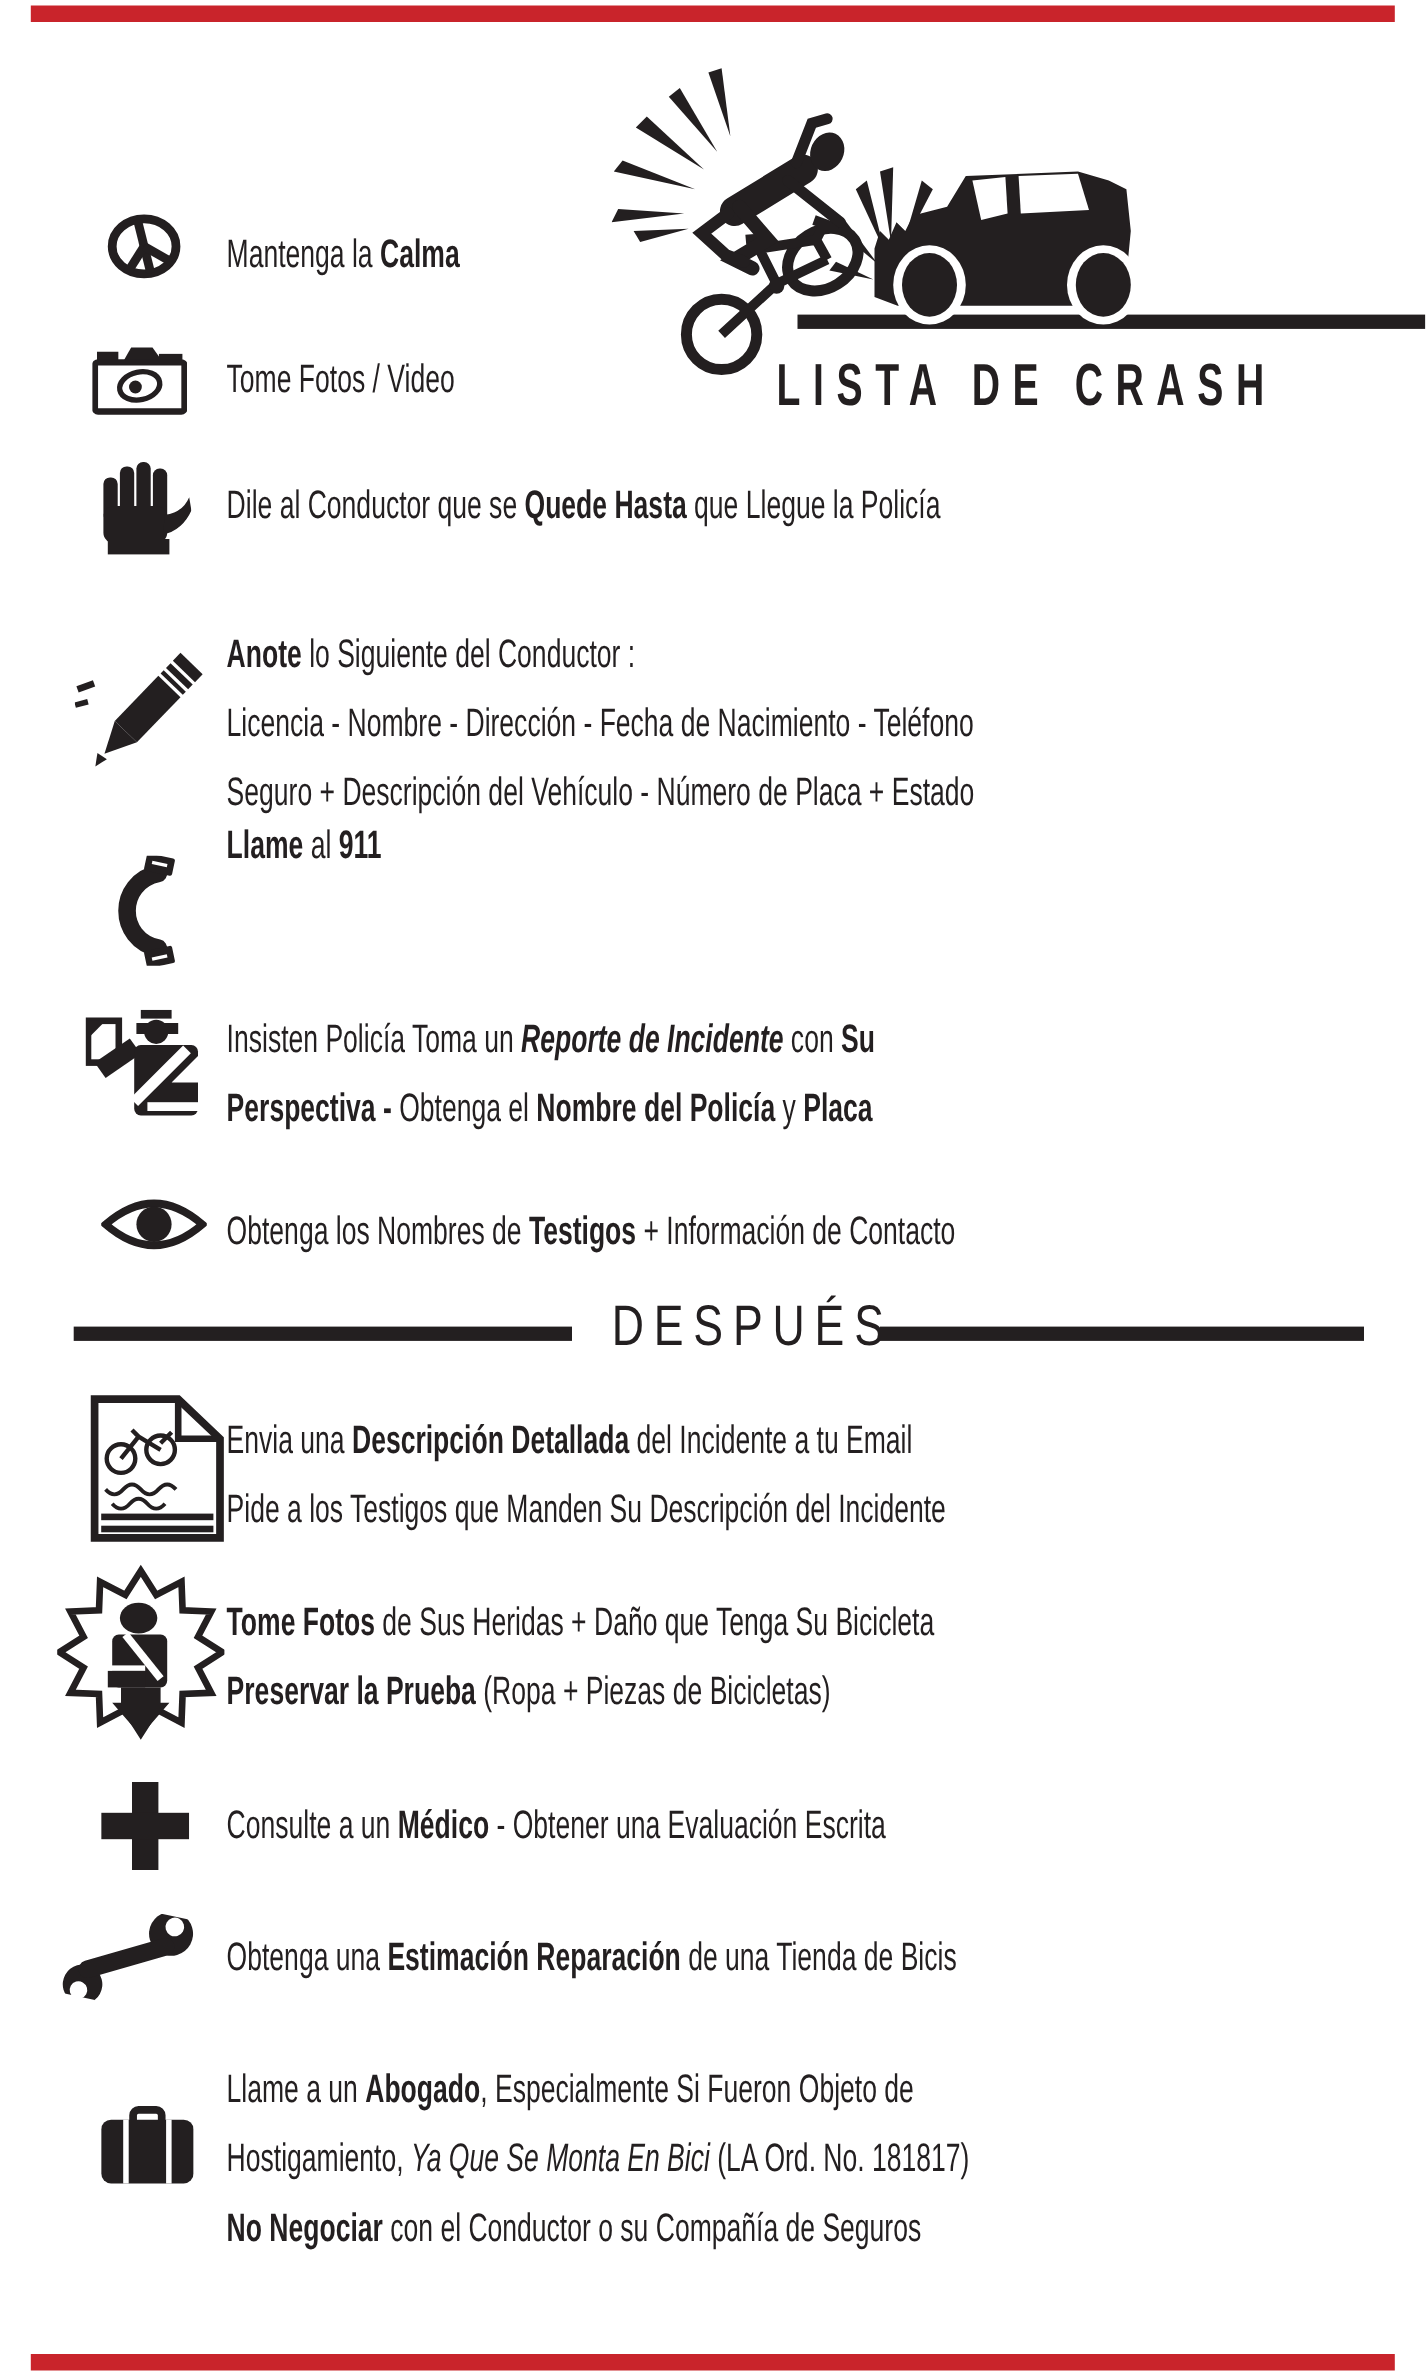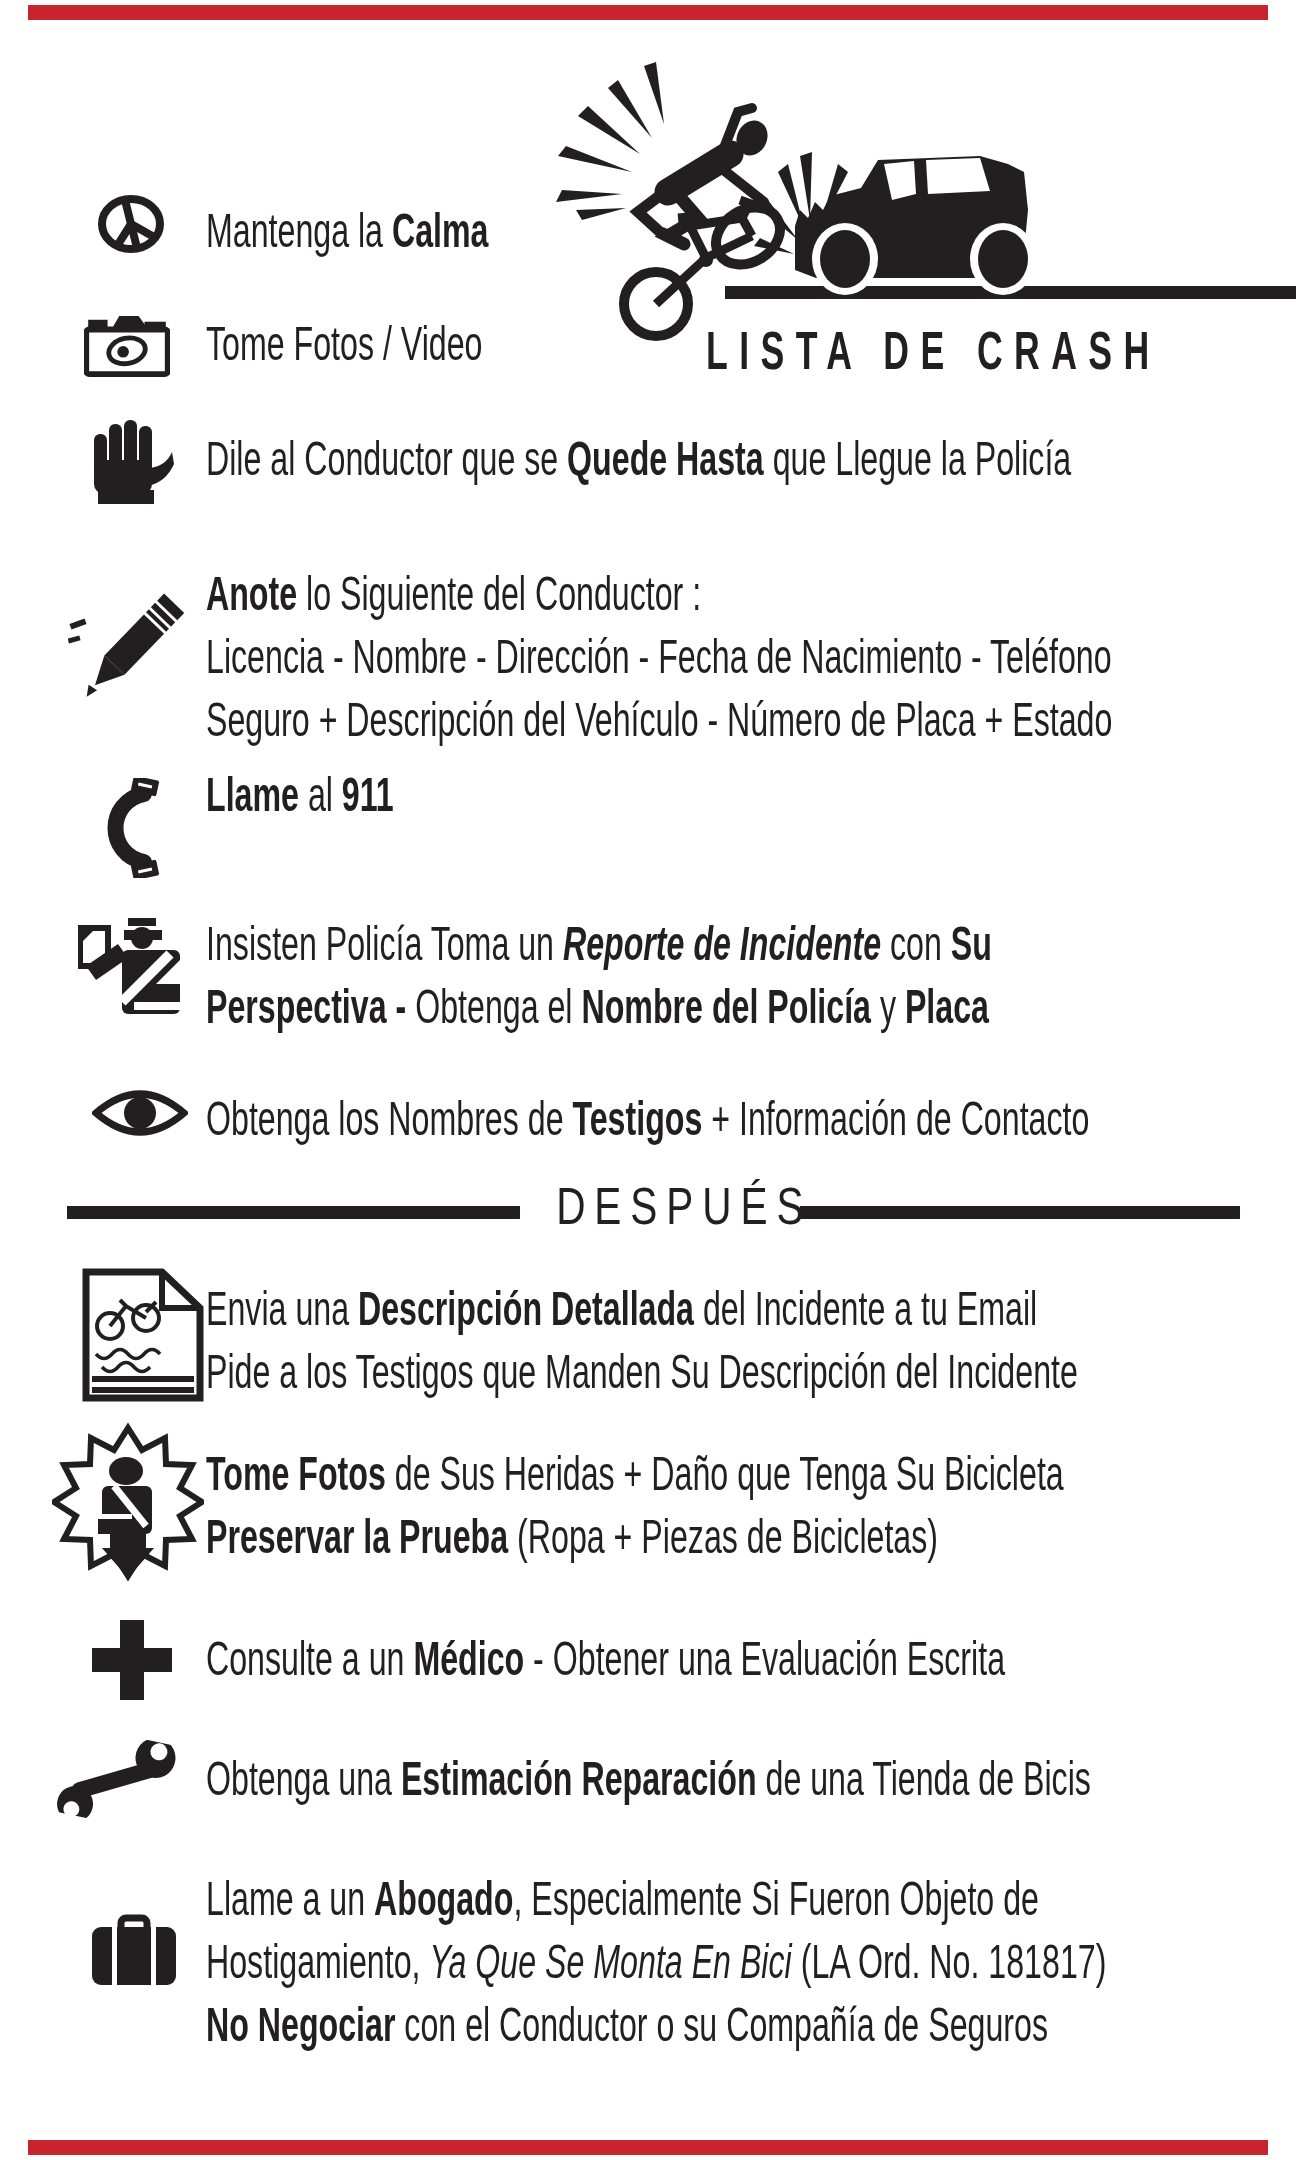--- a/index.html
+++ b/index.html
@@ -10,21 +10,21 @@
   .red-bar.bottom{top:2140px;}
   .illustration{position:absolute;left:556px;top:60px;width:740px;height:300px;pointer-events:none;}
   .page-title{position:absolute;left:706px;top:320px;height:60px;line-height:60px;
               font-size:54px;font-weight:700;white-space:nowrap;}
   .page-title .cond{letter-spacing:.32em;transform:scaleX(.66);}
   .cond{display:inline-block;transform:scaleX(.67);transform-origin:0 50%;white-space:nowrap;}
   .row{position:absolute;left:0;top:0;width:1296px;height:0;}
   .icon{position:absolute;}
   .icon svg{display:block;width:100%;height:100%;}
   .textblock{position:absolute;left:206px;}
-  .tline{height:63px;line-height:63px;font-size:48px;white-space:nowrap;}
+  .tline{height:63px;line-height:63px;font-size:36px;white-space:nowrap;}
   .seg-b{font-weight:700;}
   .seg-i{font-style:italic;}
   .divider-bar{position:absolute;height:13px;background:#231f20;top:1206px;}
   .divider-bar.left{left:67px;width:453px;}
   .divider-bar.right{left:800px;width:440px;}
   .divider-label{position:absolute;left:520px;top:1175px;width:280px;height:63px;line-height:63px;
                  font-size:52px;font-weight:400;text-align:center;white-space:nowrap;}
   .divider-label .cond{letter-spacing:.22em;transform:scaleX(.78);transform-origin:50% 50%;}
 </style>
 </head>
@@ -168,21 +168,21 @@
             <g transform="rotate(12 47 8)">
               <rect x="34" y="0" width="26" height="16" rx="2" fill="#231f20"></rect>
               <rect x="40" y="6" width="14" height="3" fill="#fff"></rect>
             </g>
             <g transform="rotate(-12 47 92)">
               <rect x="34" y="84" width="26" height="16" rx="2" fill="#231f20"></rect>
               <rect x="40" y="91" width="14" height="3" fill="#fff"></rect>
             </g>
           </svg>
         </div>
-        <div class="textblock" style="top: 763px; text-align: right;">
+        <div class="textblock" style="top: 736px; text-align: right;">
           <div class="tline"><span class="cond"><span class="seg-b">Llame</span><span> al </span><span class="seg-b">911</span></span></div>
         </div>
       </div>
       <div class="row">
         <div class="icon" style="left: 78px; top: 918px; width: 112px; height: 104px;">
           <svg viewBox="0 0 112 104">
             <rect x="2" y="10" width="28" height="38" fill="#fff" stroke="#231f20" stroke-width="6"></rect>
             <polygon points="2,10 18,10 2,26" fill="#231f20"></polygon>
             <polygon points="8,48 40,26 50,40 18,62" fill="#231f20"></polygon>
             <circle cx="64" cy="20" r="11" fill="#231f20"></circle>

